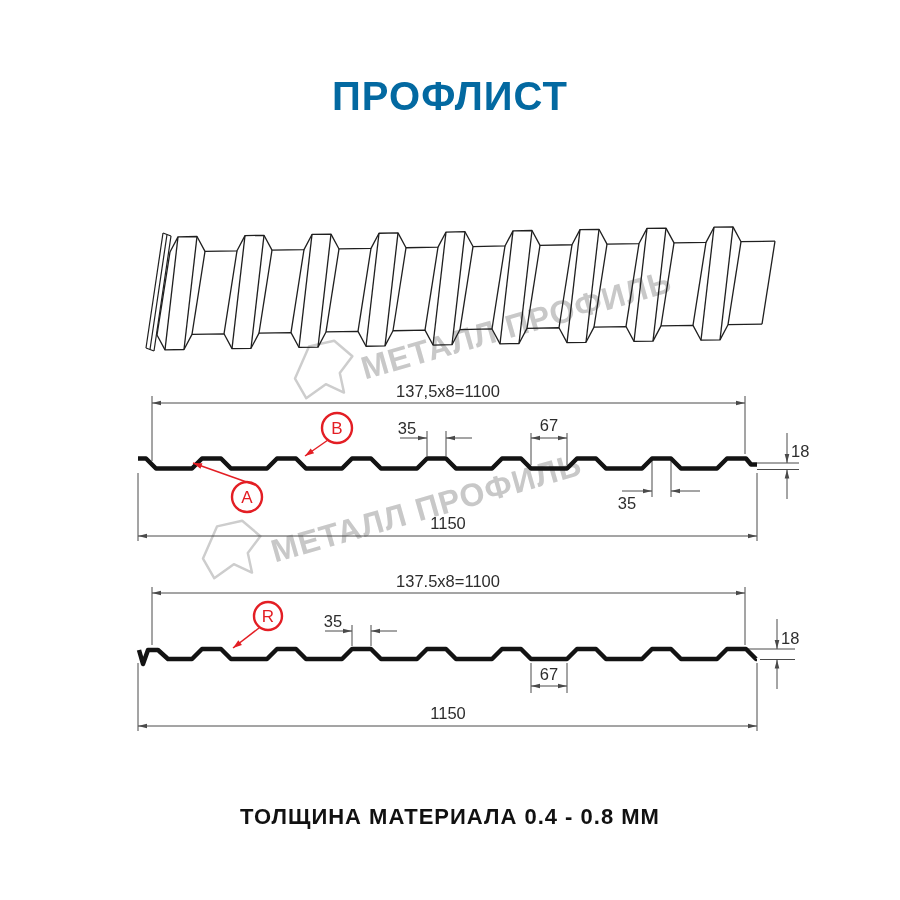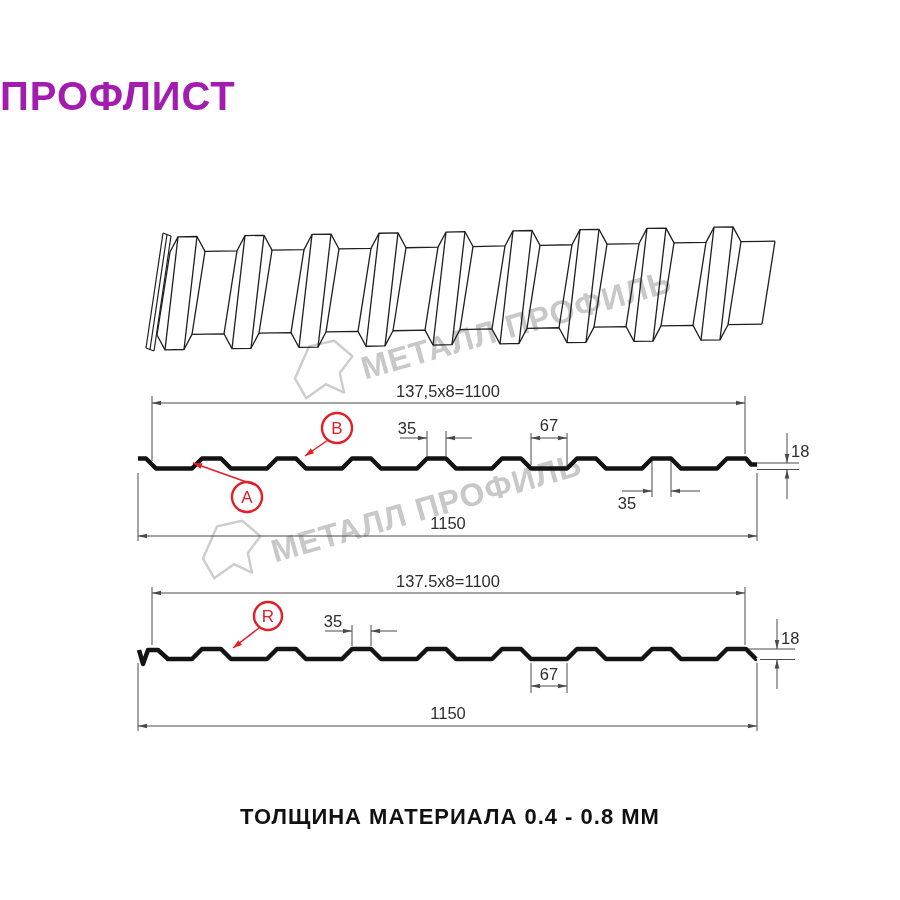--- a/index.html
+++ b/index.html
@@ -1,19 +1,19 @@
 <!DOCTYPE html>
 <html><head>
 <meta charset="utf-8">
 <style>
   html,body{margin:0;padding:0;background:#ffffff;}
   .page{position:relative;width:900px;height:900px;background:#ffffff;overflow:hidden;
         font-family:"Liberation Sans", sans-serif;}
-  .page-title{position:absolute;top:74px;left:0;width:900px;
-        font-size:40px;font-weight:800;letter-spacing:1px;color:#a21caf;z-index:3;}
+  .page-title{position:absolute;top:74px;left:0;width:900px;text-align:center;
+        font-size:40px;font-weight:800;letter-spacing:1px;color:#0369a1;z-index:3;}
   .page-subtitle{position:absolute;top:129px;left:0;width:900px;text-align:center;
         font-size:22px;font-weight:700;letter-spacing:1px;color:#1a1a1a;z-index:3;}
   .footer-note{position:absolute;top:804px;left:0;width:900px;text-align:center;
         font-size:22px;font-weight:700;letter-spacing:1px;color:#111;z-index:3;}
   .watermark{position:absolute;z-index:1;color:#c8c8c8;font-weight:700;font-size:32px;
         letter-spacing:1px;white-space:nowrap;transform-origin:0 50%;transform:rotate(-16deg);}
   .wm-logo{position:absolute;z-index:1;}
   svg.drawing{position:absolute;left:0;top:0;z-index:2;pointer-events:none;
         font-family:"Liberation Sans", sans-serif;}
   svg.drawing text{fill:#2d2d2d;font-size:16.5px;}

